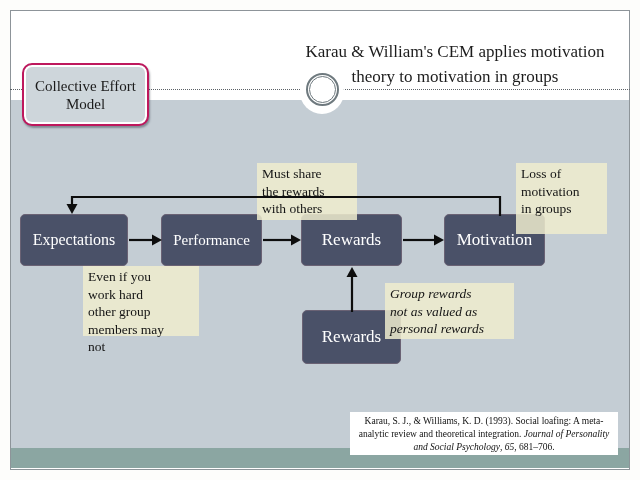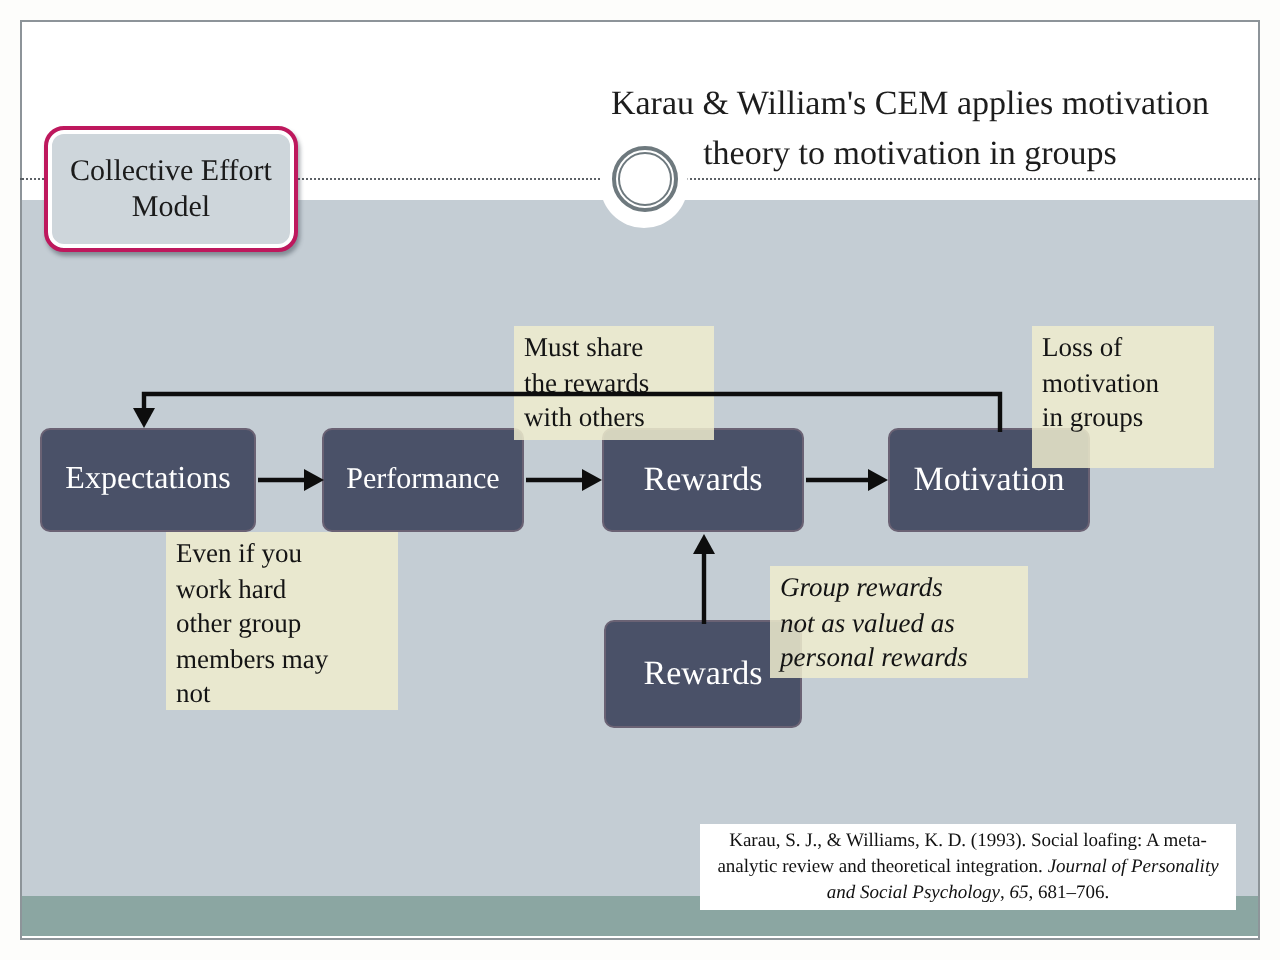--- a/index.html
+++ b/index.html
@@ -31,21 +31,21 @@
   .node-expectations{left:20px;top:214px;width:108px;height:52px;font-size:16px;}
   .node-performance{left:161px;top:214px;width:101px;height:52px;font-size:15px;}
   .node-rewards{left:301px;top:214px;width:101px;height:52px;font-size:17px;}
   .node-motivation{left:444px;top:214px;width:101px;height:52px;font-size:17px;}
   .node-valence{left:302px;top:310px;width:99px;height:54px;font-size:17px;}
   
   .annot{position:absolute;background:rgba(240,237,206,.84);color:#141414;font-size:13.5px;
          line-height:1.3;white-space:pre-line;padding:2px 5px;box-sizing:border-box;}
   .annot-share{left:257px;top:163px;width:100px;height:57px;}
   .annot-loss{left:516px;top:163px;width:91px;height:71px;}
-  .annot-evenif{left:83px;top:266px;width:116px;height:89px;}
+  .annot-evenif{left:83px;top:266px;width:116px;height:70px;}
   .annot-group{left:385px;top:283px;width:129px;height:56px;font-style:italic;}
   
   .arrows{position:absolute;left:0;top:0;width:640px;height:480px;pointer-events:none;}
   
   .citation{position:absolute;left:350px;top:412px;width:268px;height:43px;background:#ffffff;
             font-size:9.5px;line-height:1.35;color:#111;text-align:center;
             padding:3px 6px;box-sizing:border-box;}
   .citation i{font-style:italic;}
 </style>
 </head>

